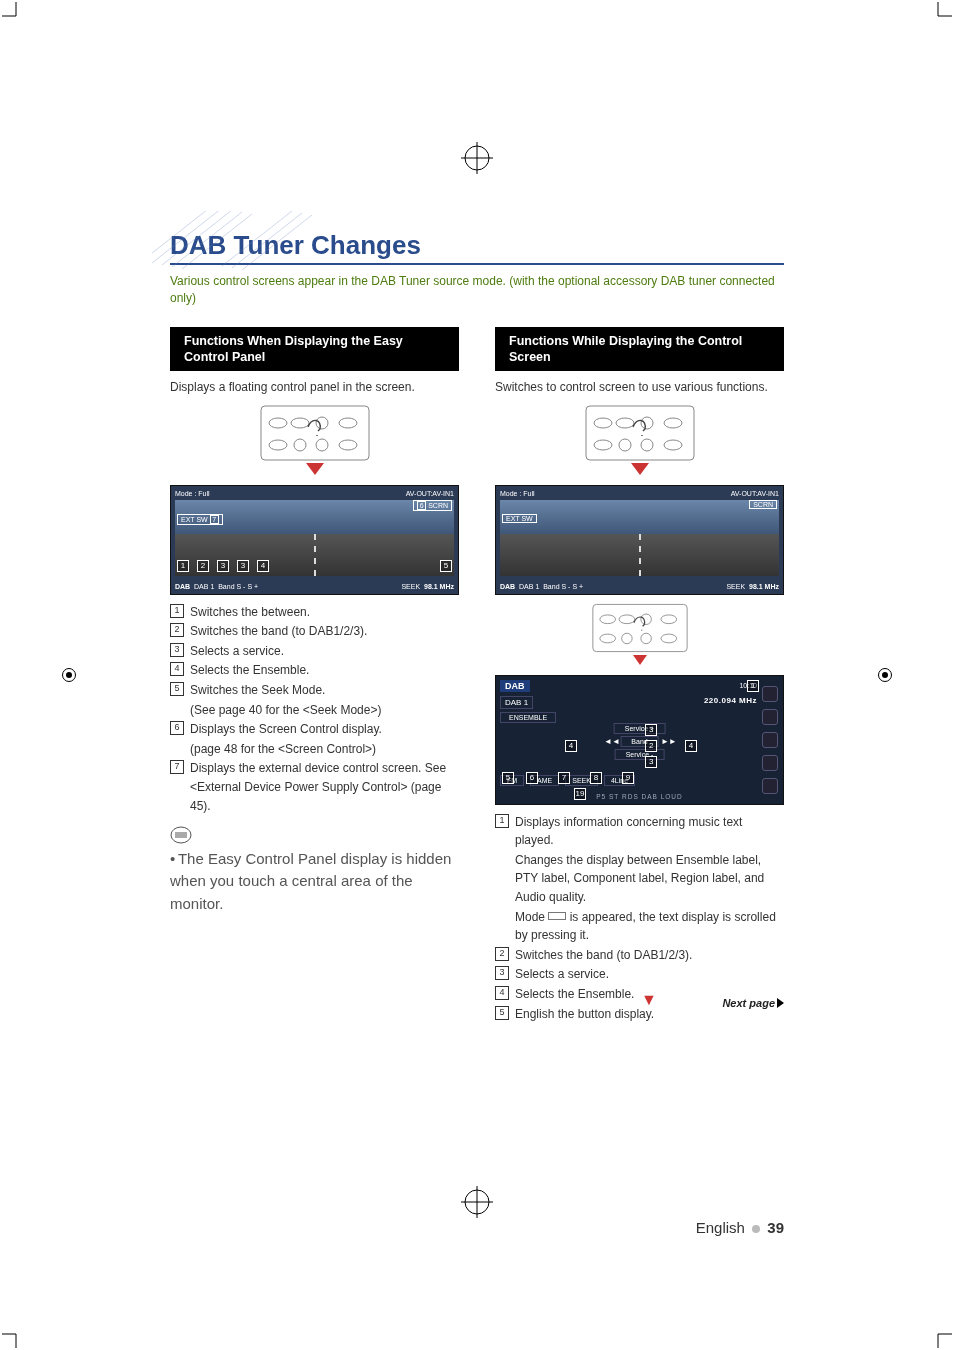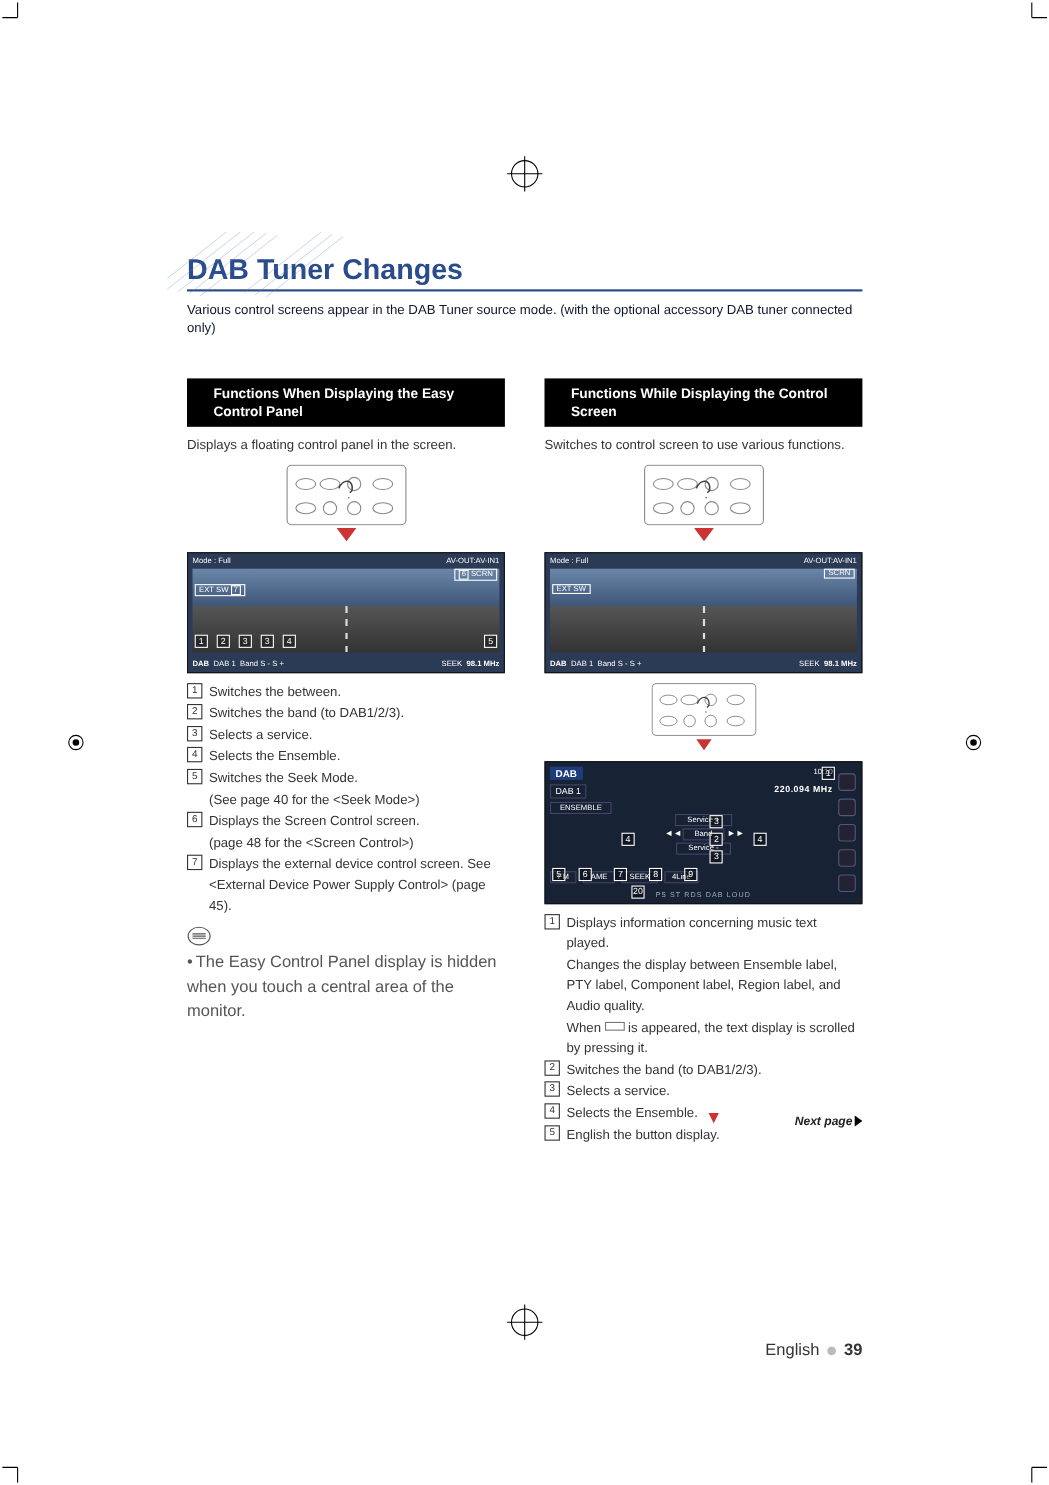--- a/index.html
+++ b/index.html
@@ -25,28 +25,28 @@
   .content { position: absolute; left: 170px; right: 170px; top: 230px; bottom: 120px; }
   .title {
     font-size: 26px; font-weight: 700; color: #2a4c8c;
     border-bottom: 2px solid #2a4c8c; padding-bottom: 2px; margin-bottom: 8px;
     position: relative;
   }
   .title-deco {
     position: absolute; left: -18px; bottom: -8px; width: 260px; height: 60px;
     pointer-events: none; opacity: 0.55;
   }
-  .intro { font-size: 12px; color: #0f172a; margin-bottom: 36px; line-height: 1.45; }
+  .intro { font-size: 12px; color: #4d7c0f; margin-bottom: 19px; line-height: 1.45; }
 
   .cols { display: flex; gap: 36px; }
   .col { flex: 1 1 0; min-width: 0; }
 
   .sec-hd {
     background: #000; color: #fff; font-weight: 700; font-size: 12.5px;
-    padding: 6px 24px; margin-bottom: 8px; line-height: 1.3;
+    padding: 6px 14px; margin-bottom: 8px; line-height: 1.3;
   }
   .sub { font-size: 12px; color: #333; margin-bottom: 8px; line-height: 1.45; }
 
   .device-fig { display: flex; flex-direction: column; align-items: center; margin: 6px 0 10px; }
   .device-fig svg { display: block; }
   .down-tri { width: 0; height: 0; border-left: 9px solid transparent; border-right: 9px solid transparent; border-top: 12px solid #c33; margin-top: 2px; }
   .down-tri.small { border-left-width: 7px; border-right-width: 7px; border-top-width: 10px; }
 
   .screenshot { width: 100%; background: #2b3a55; border: 1px solid #111; position: relative; }
   .screenshot.h1 { height: 110px; }
@@ -214,21 +214,21 @@
           <div class="row">
               <span class="nbox">5</span>
               <span>Switches the Seek Mode.</span>
             </div>
           <div class="row">
               <span style="width:14px;flex:0 0 14px;"></span>
               <span class="sub-indent-x">(See page 40 for the &lt;Seek Mode&gt;)</span>
             </div>
           <div class="row">
               <span class="nbox">6</span>
-              <span>Displays the Screen Control screen.</span>
+              <span>Displays the Screen Control display.</span>
             </div>
           <div class="row">
               <span style="width:14px;flex:0 0 14px;"></span>
               <span>(page 48 for the &lt;Screen Control&gt;)</span>
             </div>
           <div class="row">
               <span class="nbox">7</span>
               <span>Displays the external device control screen. See &lt;External Device Power Supply Control&gt; (page 45).</span>
             </div>
         </div>
@@ -328,36 +328,36 @@
             <span class="dc" style="left:52%; top:48px;">3</span>
             <span class="dc" style="left:52%; top:64px;">2</span>
             <span class="dc" style="left:52%; top:80px;">3</span>
             <span class="dc" style="left:24%; top:64px;">4</span>
             <span class="dc" style="right:30%; top:64px;">4</span>
             <span class="dc" style="left:6px; bottom:20px;">5</span>
             <span class="dc" style="left:30px; bottom:20px;">6</span>
             <span class="dc" style="left:62px; bottom:20px;">7</span>
             <span class="dc" style="left:94px; bottom:20px;">8</span>
             <span class="dc" style="left:126px; bottom:20px;">9</span>
-            <span class="dc" style="left:78px; bottom:4px;">20</span>
+            <span class="dc" style="left:78px; bottom:4px;">19</span>
           </div>
         </div>
 
         <div class="num-list">
           <div class="row">
               <span class="nbox">1</span>
               <span>Displays information concerning music text played.</span>
             </div>
           <div class="row">
               <span style="width:14px;flex:0 0 14px;"></span>
               <span>Changes the display between Ensemble label, PTY label, Component label, Region label, and Audio quality.</span>
             </div>
           <div class="row">
               <span style="width:14px;flex:0 0 14px;"></span>
-              <span><span>When </span><span style="display:inline-block;width:18px;height:8px;border:1px solid #777;vertical-align:1px;"></span><span> is appeared, the text display is scrolled by pressing it.</span></span>
+              <span><span>Mode </span><span style="display:inline-block;width:18px;height:8px;border:1px solid #777;vertical-align:1px;"></span><span> is appeared, the text display is scrolled by pressing it.</span></span>
             </div>
           <div class="row">
               <span class="nbox">2</span>
               <span>Switches the band (to DAB1/2/3).</span>
             </div>
           <div class="row">
               <span class="nbox">3</span>
               <span>Selects a service.</span>
             </div>
           <div class="row">

